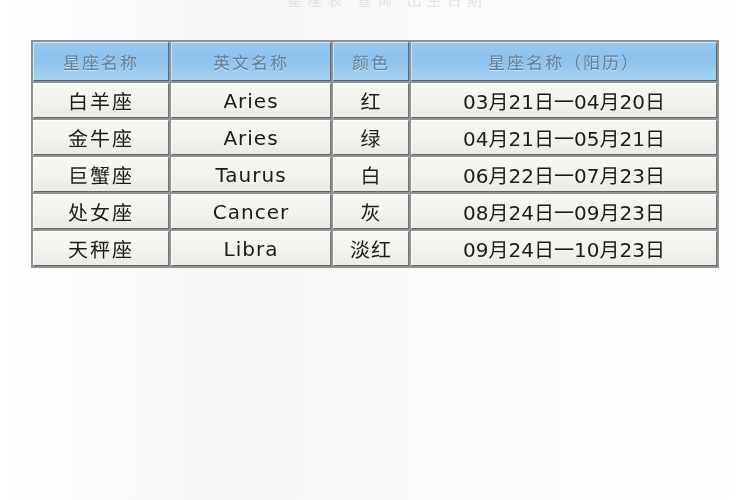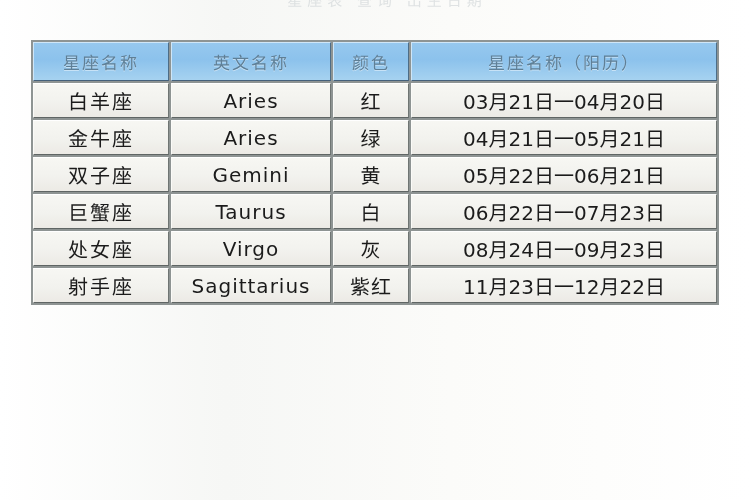--- a/index.html
+++ b/index.html
@@ -129,38 +129,32 @@
           <td class="cell-color">红</td>
           <td class="cell-date">03月21日一04月20日</td>
         </tr>
         <tr>
           <td class="cell-name">金牛座</td>
           <td class="cell-en">Aries</td>
           <td class="cell-color">绿</td>
           <td class="cell-date">04月21日一05月21日</td>
         </tr>
         <tr>
-          <td class="cell-name">双子座</td>
-          <td class="cell-en">Gemini</td>
-          <td class="cell-color">黄</td>
-          <td class="cell-date">05月22日一06月21日</td>
-        </tr>
-        <tr>
           <td class="cell-name">巨蟹座</td>
           <td class="cell-en">Taurus</td>
           <td class="cell-color">白</td>
           <td class="cell-date">06月22日一07月23日</td>
         </tr>
         <tr>
           <td class="cell-name">处女座</td>
-          <td class="cell-en">Virgo</td>
+          <td class="cell-en">Cancer</td>
           <td class="cell-color">灰</td>
           <td class="cell-date">08月24日一09月23日</td>
         </tr>
         <tr>
-          <td class="cell-name">射手座</td>
-          <td class="cell-en">Sagittarius</td>
-          <td class="cell-color">紫红</td>
-          <td class="cell-date">11月23日一12月22日</td>
+          <td class="cell-name">天秤座</td>
+          <td class="cell-en">Libra</td>
+          <td class="cell-color">淡红</td>
+          <td class="cell-date">09月24日一10月23日</td>
         </tr>
       </tbody>
   </table>
 </div>
 
 </body></html>

